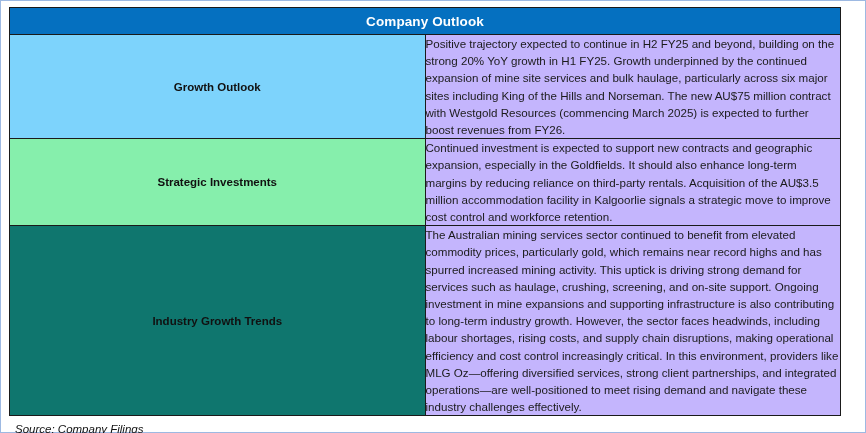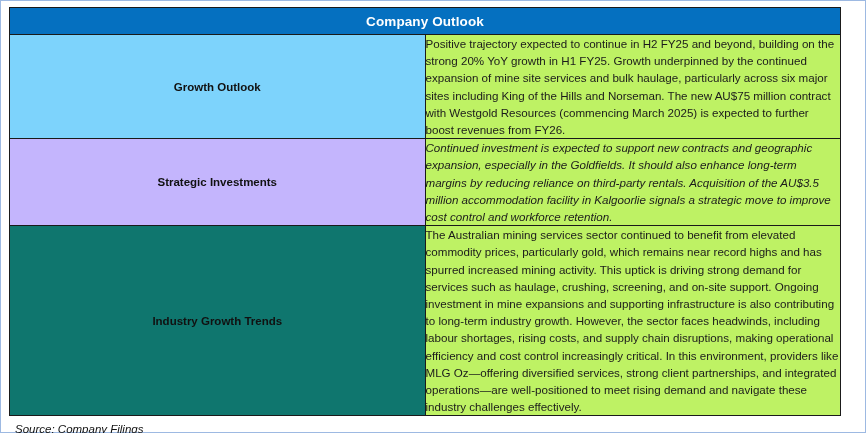--- a/index.html
+++ b/index.html
@@ -53,36 +53,36 @@
     width: 176px;
     text-align: center;
     font-size: 11.5px;
     font-weight: bold;
     color: #111111;
     padding: 4px 6px;
     border-right: 1.5px solid #444444;
   }
 
   .label-growth      { background: #7dd3fc; }
-  .label-strategic   { background: #c4b5fd; }
+  .label-strategic   { background: #86efac; }
   .label-industry    { background: #0f766e; }
 
   .body-cell {
-    background: #bef264;
+    background: #c4b5fd;
     color: #1b1b1b;
     font-size: 11.6px;
     line-height: 17.2px;
     text-align: left;
     vertical-align: top;
     padding: 8px 12px 8px 10px;
     border-left: 1.5px solid #444444;
   }
 
   .row-growth .body-cell     { height: 92px; }
-  .row-strategic .body-cell  { height: 70px; font-style: italic; }
+  .row-strategic .body-cell  { height: 70px; }
   .row-industry .body-cell   { height: 140px; }
 
   .source-note {
     margin-top: 7px;
     margin-left: 6px;
     font-size: 11.5px;
     font-style: italic;
     color: #111111;
   }
 </style>

